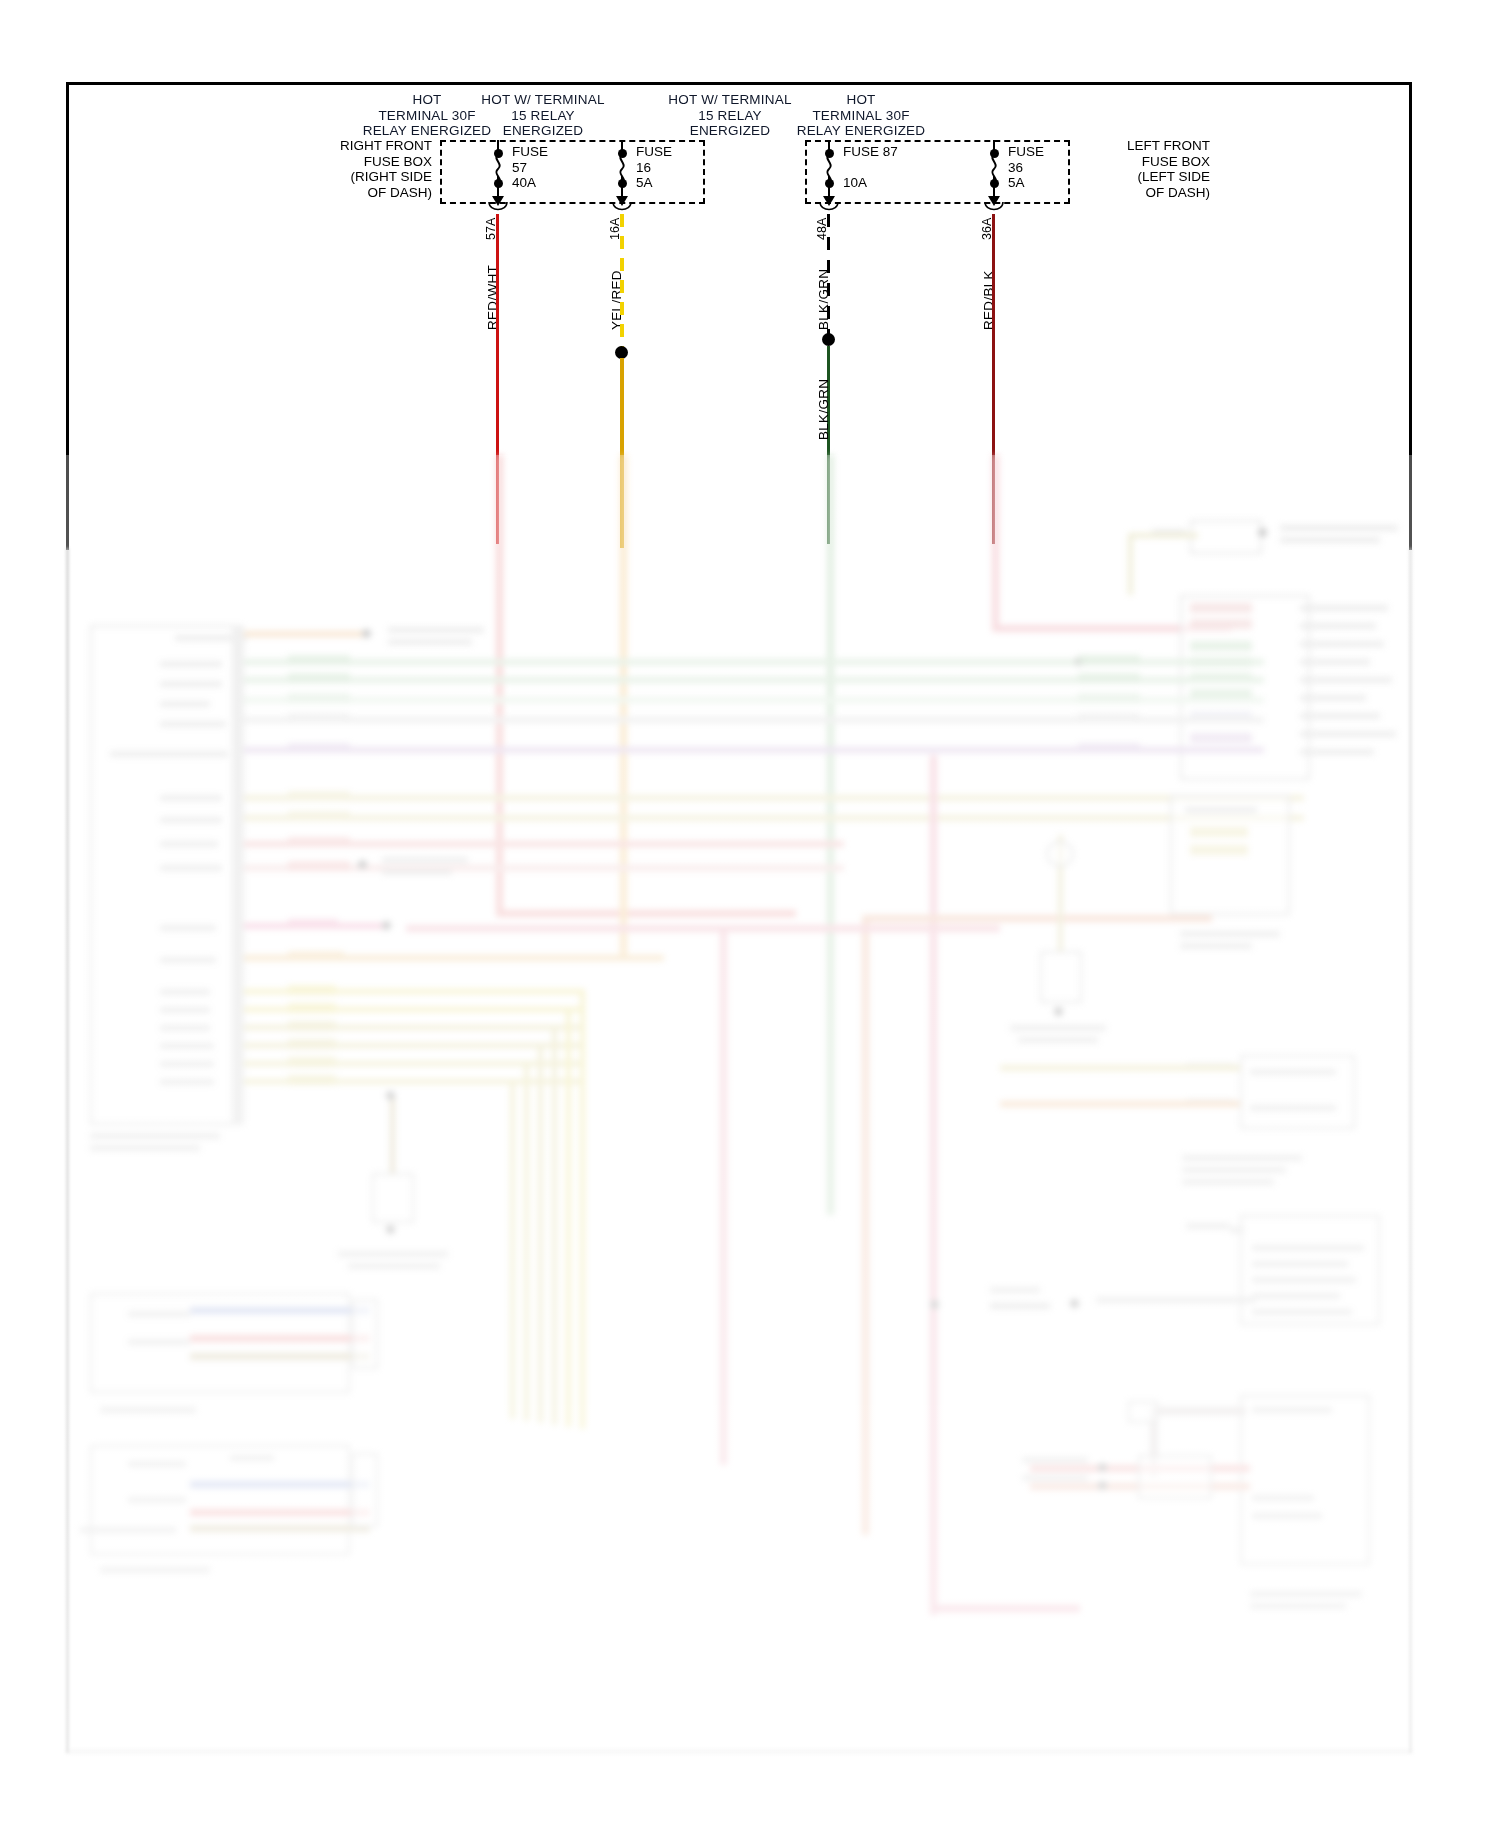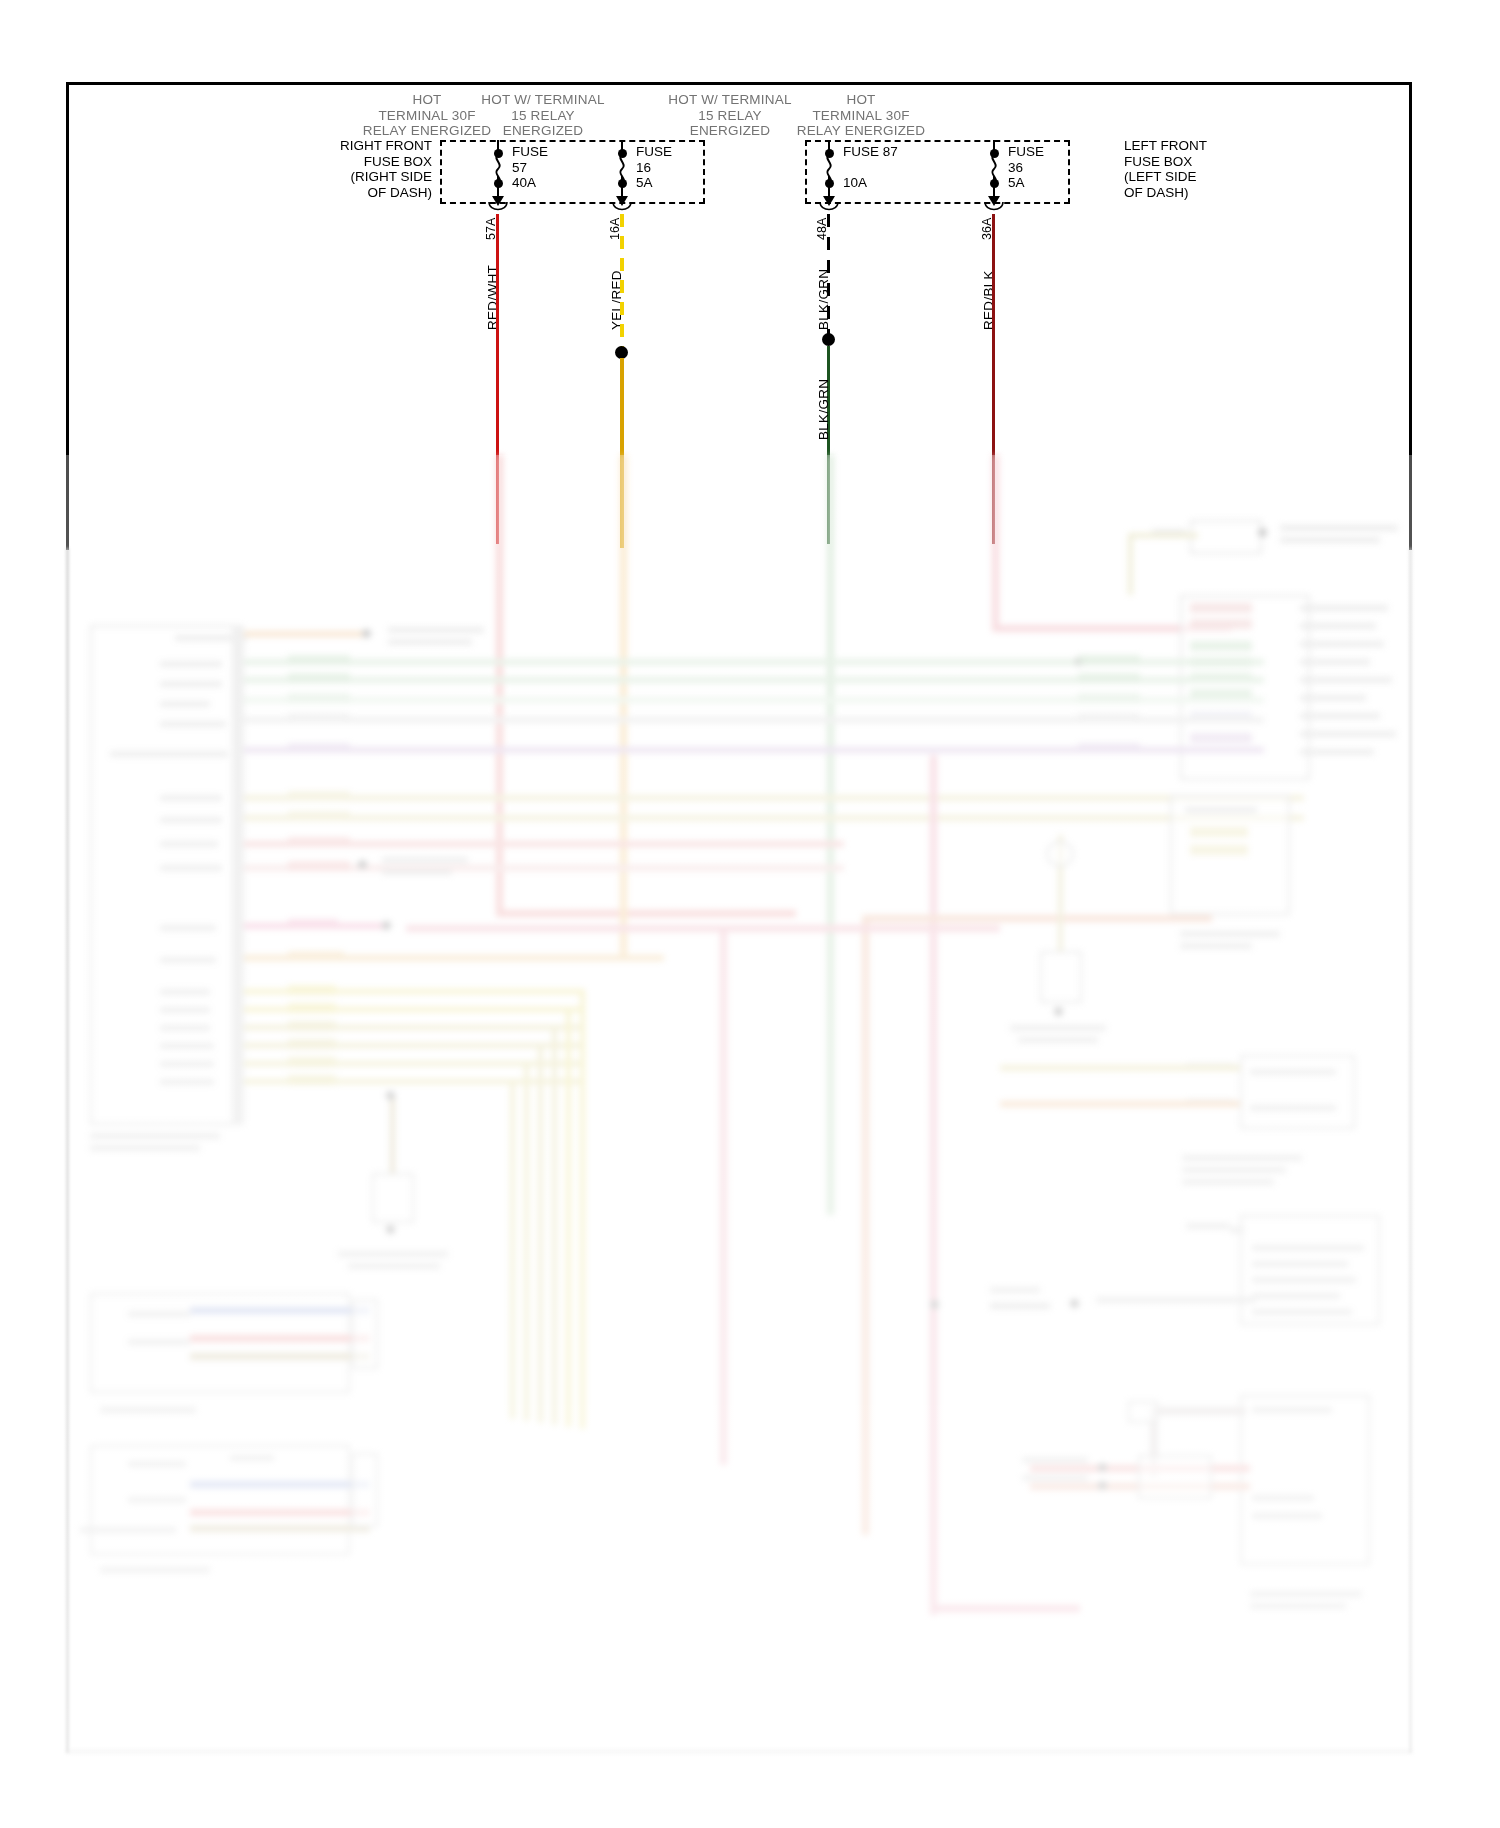--- a/index.html
+++ b/index.html
@@ -61,21 +61,21 @@
     opacity: .6;
   }
 
   
   .hdr-note {
     position: absolute;
     text-align: center;
     font-size: 13.5px;
     line-height: 15.5px;
     letter-spacing: .2px;
-    color: #737373;
+    color: #0f172a;
     white-space: pre-line;
     font-weight: 400;
   }
   .box-caption {
     position: absolute;
     font-size: 13.5px;
     line-height: 15.5px;
     color: #000;
     white-space: pre-line;
   }
@@ -243,21 +243,21 @@
 TERMINAL 30F
 RELAY ENERGIZED</div>
 
   <div class="fusebox" style="left:440px; top:140px; width:265px; height:64px;"></div>
   <div class="fusebox" style="left:805px; top:140px; width:265px; height:64px;"></div>
 
   <div class="box-caption right-al" style="left:310px; top:138px; width:122px;">RIGHT FRONT
 FUSE BOX
 (RIGHT SIDE
 OF DASH)</div>
-  <div class="box-caption left-al" style="left:1124px; top:138px; width:140px;">LEFT FRONT
+  <div class="box-caption left-al" style="left:1070px; top:138px; width:140px;text-align:right;">LEFT FRONT
 FUSE BOX
 (LEFT SIDE
 OF DASH)</div>
 
   <div class="fuse-sym" style="left:492px; top:140px; width:12px; height:52px;">
     <div class="lead" style="height:12px;"></div>
     <div class="dot" style="top:9px;"></div>
     <svg width="12" height="52" viewBox="0 0 12 52" aria-hidden="true">
       <path d="M6 14 C 0 19, 12 24, 6 29 C 0 34, 12 39, 6 42" fill="none" stroke="#000" stroke-width="2"></path>
     </svg>

